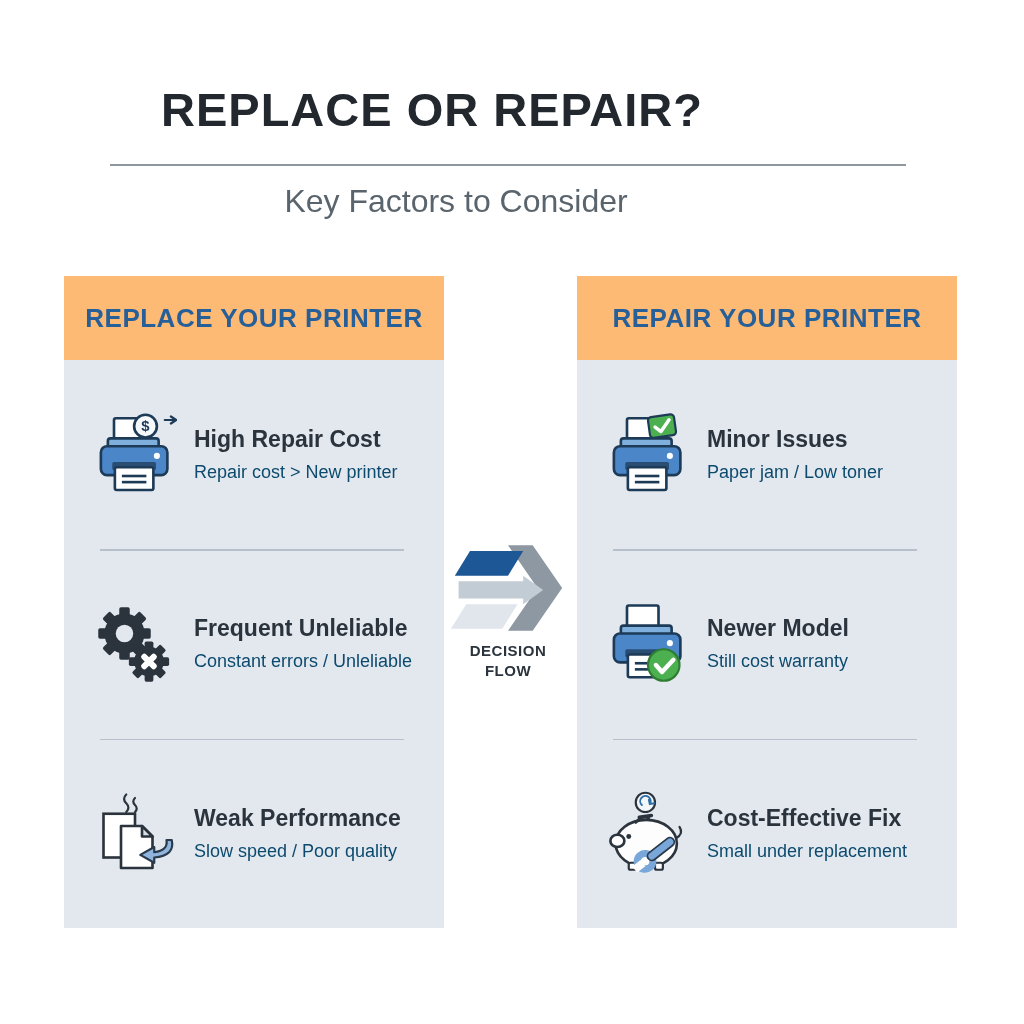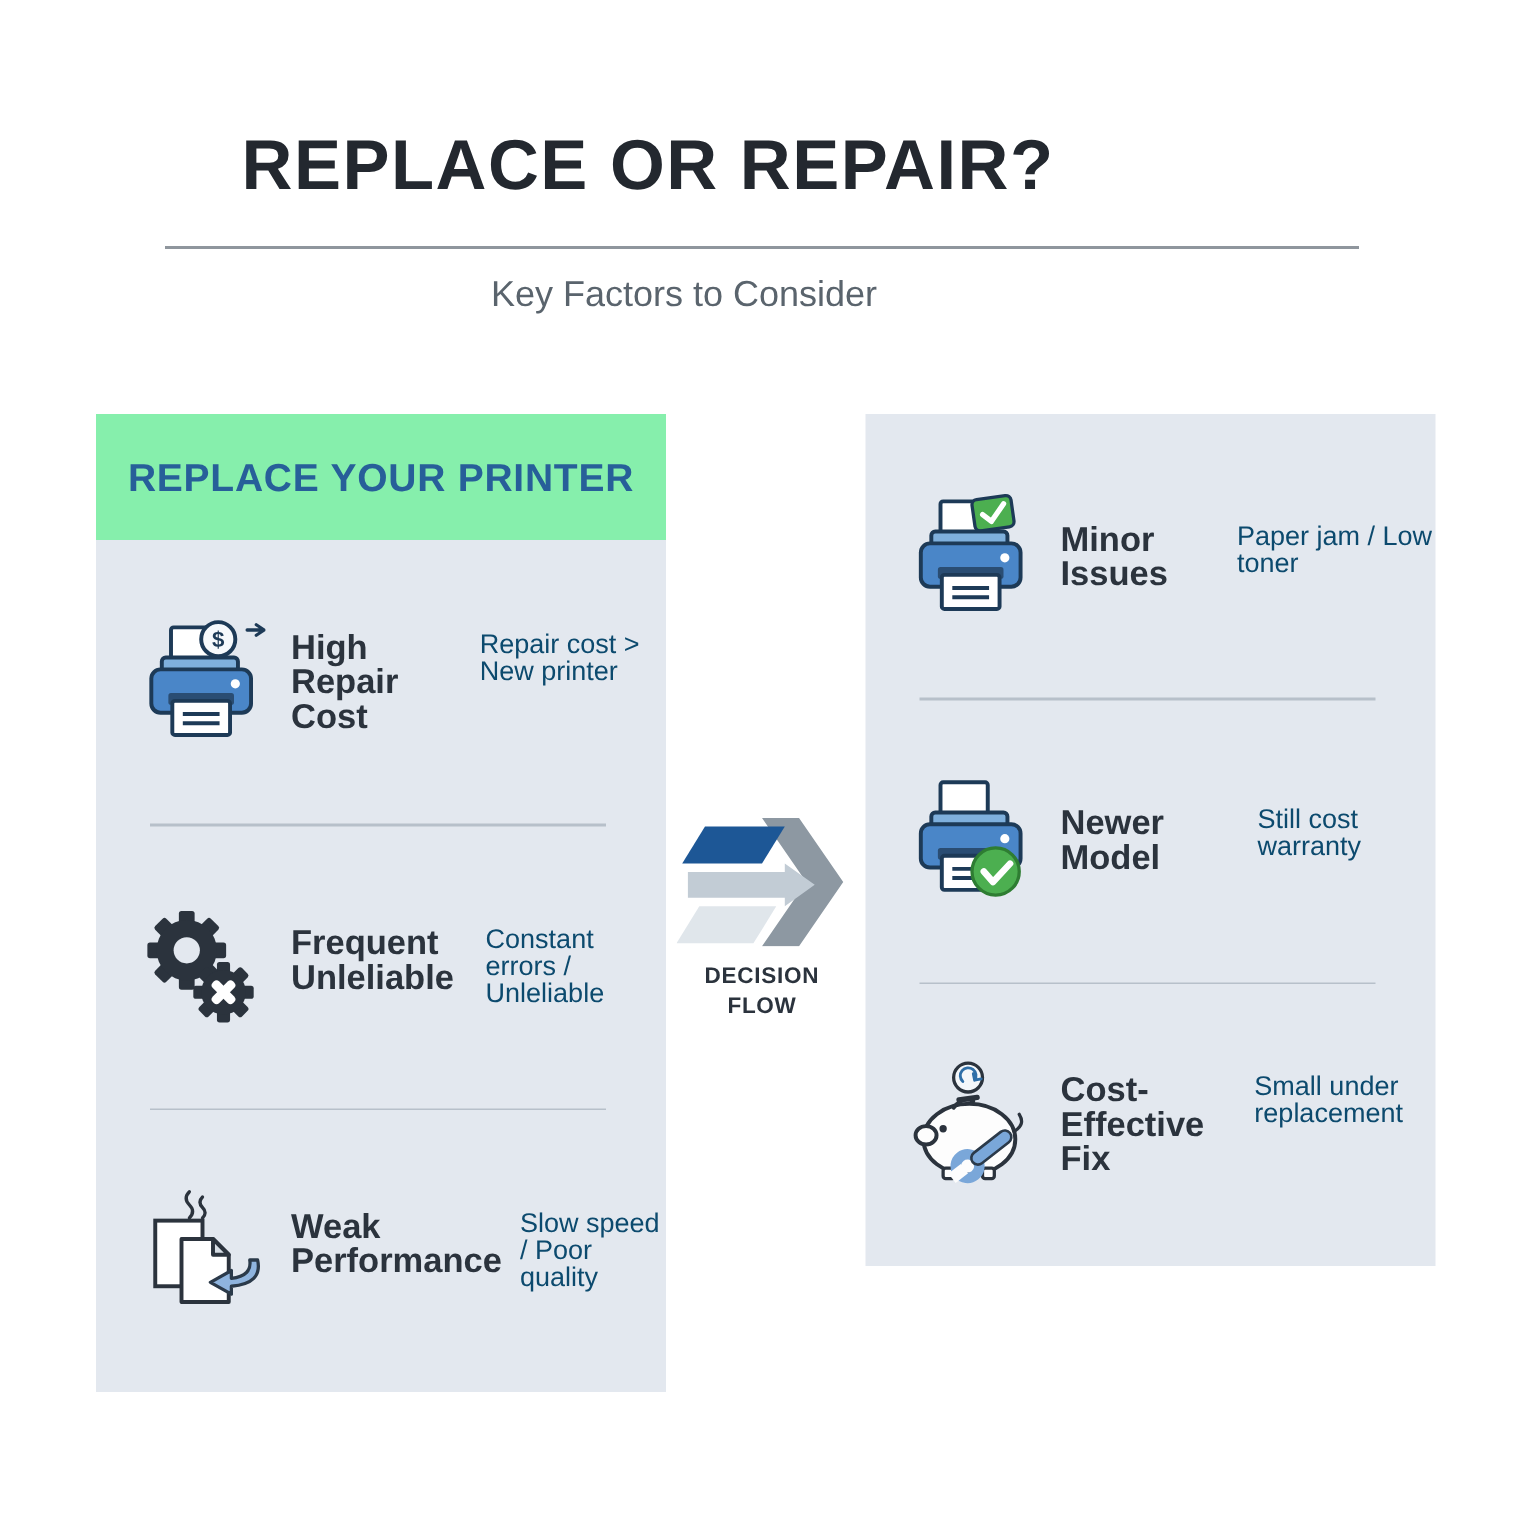--- a/index.html
+++ b/index.html
@@ -9,39 +9,39 @@
   }
   .page-title{
     position:absolute;top:84px;left:0;width:864px;text-align:center;
     font-size:47px;font-weight:bold;letter-spacing:1px;color:#23282f;line-height:1.1;
   }
   .title-divider{
     position:absolute;top:164px;left:110px;width:796px;height:2px;background:#8f969d;
   }
   .page-subtitle{
     position:absolute;top:183px;left:0;width:912px;text-align:center;
-    font-size:24px;color:#5a646d;
+    font-size:32px;color:#5a646d;
   }
   .column{position:absolute;top:276px;width:380px;}
   .column.left{left:64px;}
   .column.right{left:577px;}
   .col-header{
-    height:84px;background:#86efac;display:flex;align-items:center;justify-content:center;
+    height:84px;background:#fdba74;display:flex;align-items:center;justify-content:center;
     font-size:26px;font-weight:bold;letter-spacing:0.5px;color:#275f99;
   }
   .col-body{height:568px;background:#e3e8ef;display:flex;flex-direction:column;}
   .item{
     flex:1;display:flex;align-items:center;padding-left:29px;gap:17px;position:relative;
   }
   .item + .item::before{
     content:"";position:absolute;top:0;left:36px;right:40px;height:1.5px;background:#b7c0ca;
   }
   .item-icon{width:84px;height:84px;flex:none;}
   .item-icon svg{width:84px;height:84px;display:block;}
-  .item-text{display:flex;flex-direction:row;gap:12px;}
+  .item-text{display:flex;flex-direction:column;gap:12px;}
   .item-title{font-size:23px;font-weight:bold;color:#2b333d;line-height:1;}
   .item-sub{font-size:18px;color:#0c4a6e;line-height:1;}
   .decision-flow{
     position:absolute;left:440px;top:545px;width:136px;text-align:center;
   }
   .decision-arrow{margin:0 auto;display:block;width:114px;height:86px;}
   .decision-label{
     margin-top:10px;font-size:15px;font-weight:bold;letter-spacing:0.5px;
     color:#2b333d;line-height:1.3;
   }
@@ -150,20 +150,21 @@
       <path d="M8 38 L76 38 L76 32 L97 47 L76 62 L76 56 L8 56 Z" fill="#c2ccd5"></path>
       <path d="M16 62 L70 62 L54 88 L0 88 Z" fill="#e0e6eb"></path>
     </svg>
     <div class="decision-label">
       <div>DECISION</div>
       <div>FLOW</div>
     </div>
   </div>
 
   <div class="column right">
+    <div class="col-header">REPAIR YOUR PRINTER</div>
     <div class="col-body">
 
       <div class="item">
         <span class="item-icon">
           <svg viewBox="0 0 96 96">
             <rect x="24" y="6" width="36" height="30" rx="2" fill="#ffffff" stroke="#1d3a57" stroke-width="3"></rect>
             <g transform="rotate(-8 64 15)">
               <rect x="49" y="3" width="30" height="24" rx="4" fill="#4caf50" stroke="#1d3a57" stroke-width="2.5"></rect>
               <path d="M56 15 l6 6 l11 -12" fill="none" stroke="#ffffff" stroke-width="4" stroke-linecap="round" stroke-linejoin="round"></path>
             </g>

